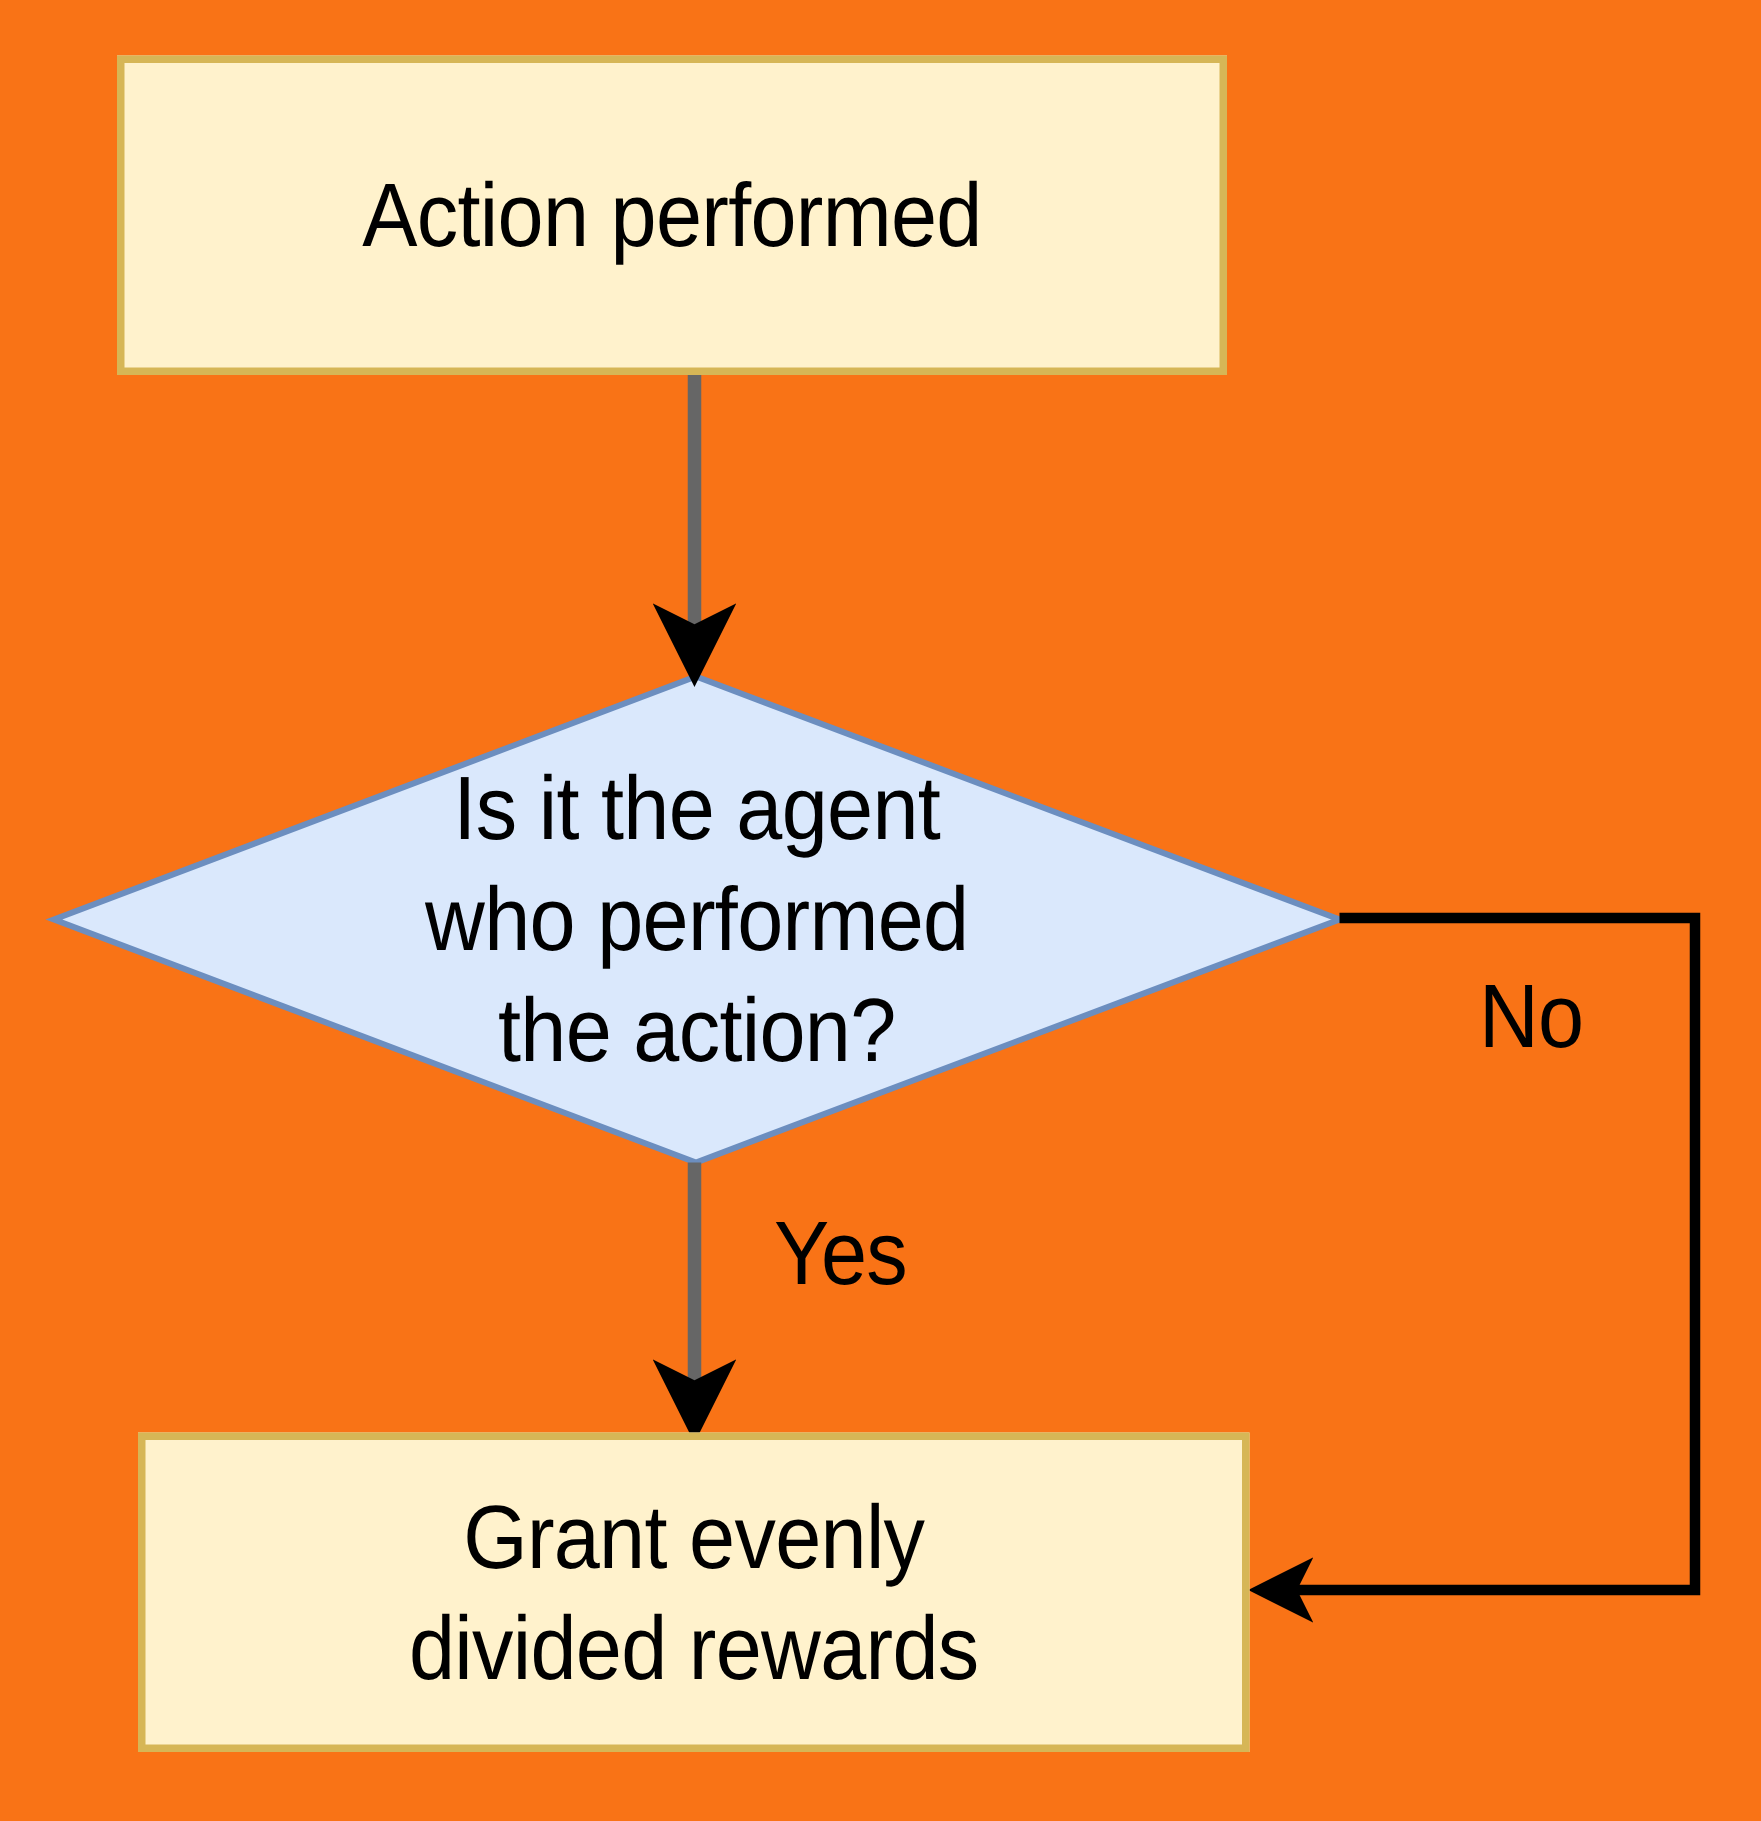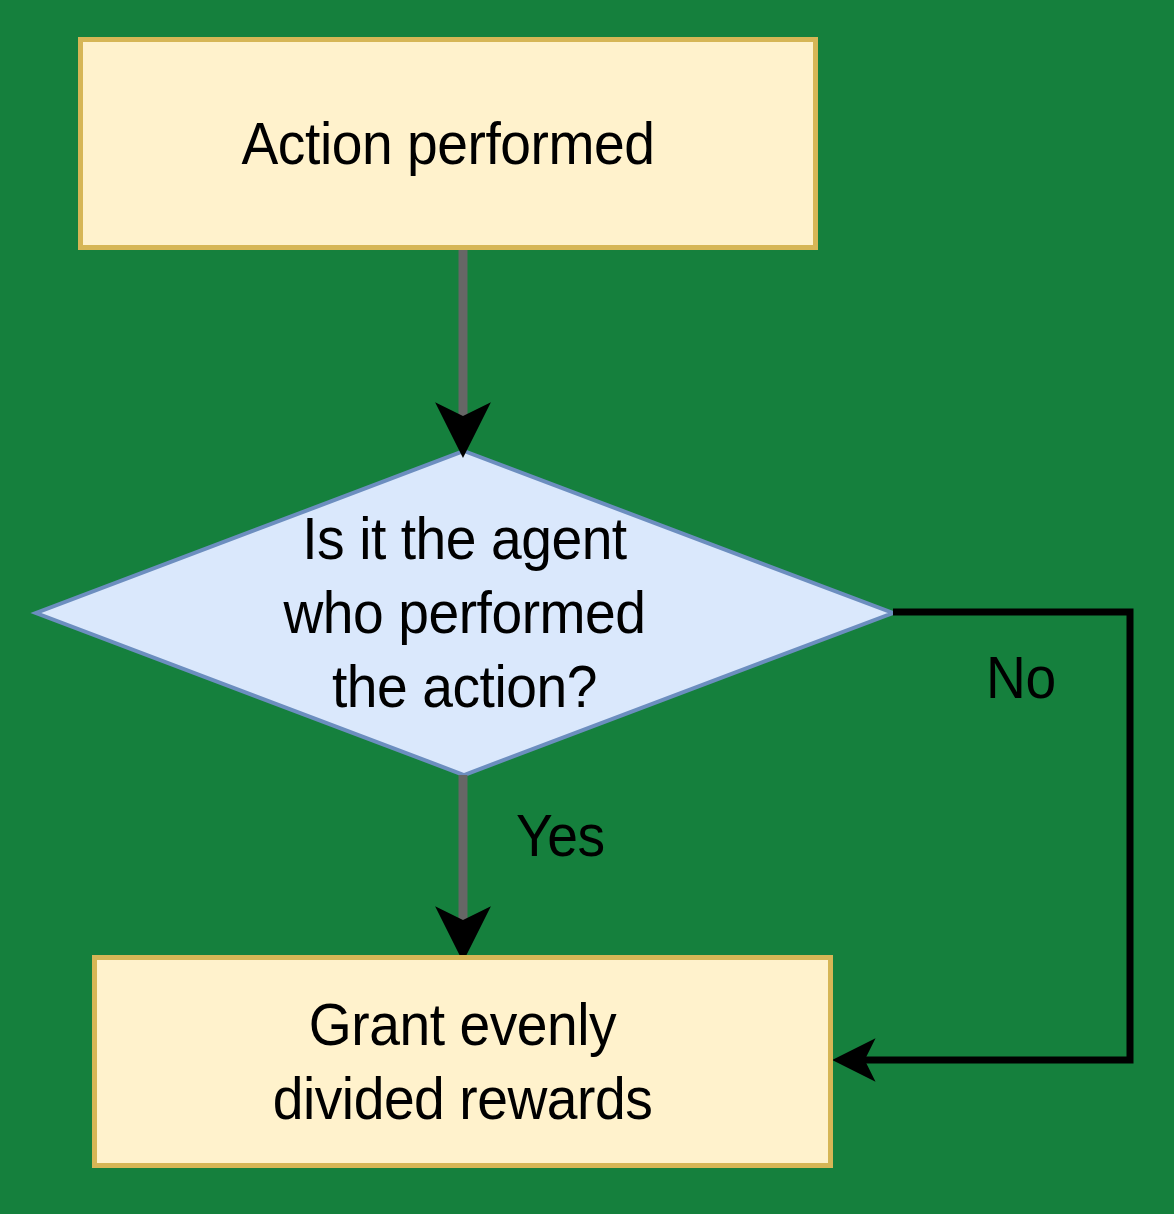--- a/index.html
+++ b/index.html
@@ -8,21 +8,21 @@
     padding: 0;
     background: #ffffff;
   }
   body {
     font-family: "Liberation Sans", "DejaVu Sans", sans-serif;
   }
   #canvas {
     position: relative;
     width: 1174px;
     height: 1214px;
-    background: #15803d;
+    background: #f97316;
     overflow: hidden;
   }
   #flow-svg {
     position: absolute;
     left: 0;
     top: 0;
     width: 1174px;
     height: 1214px;
   }
   .node-label {

